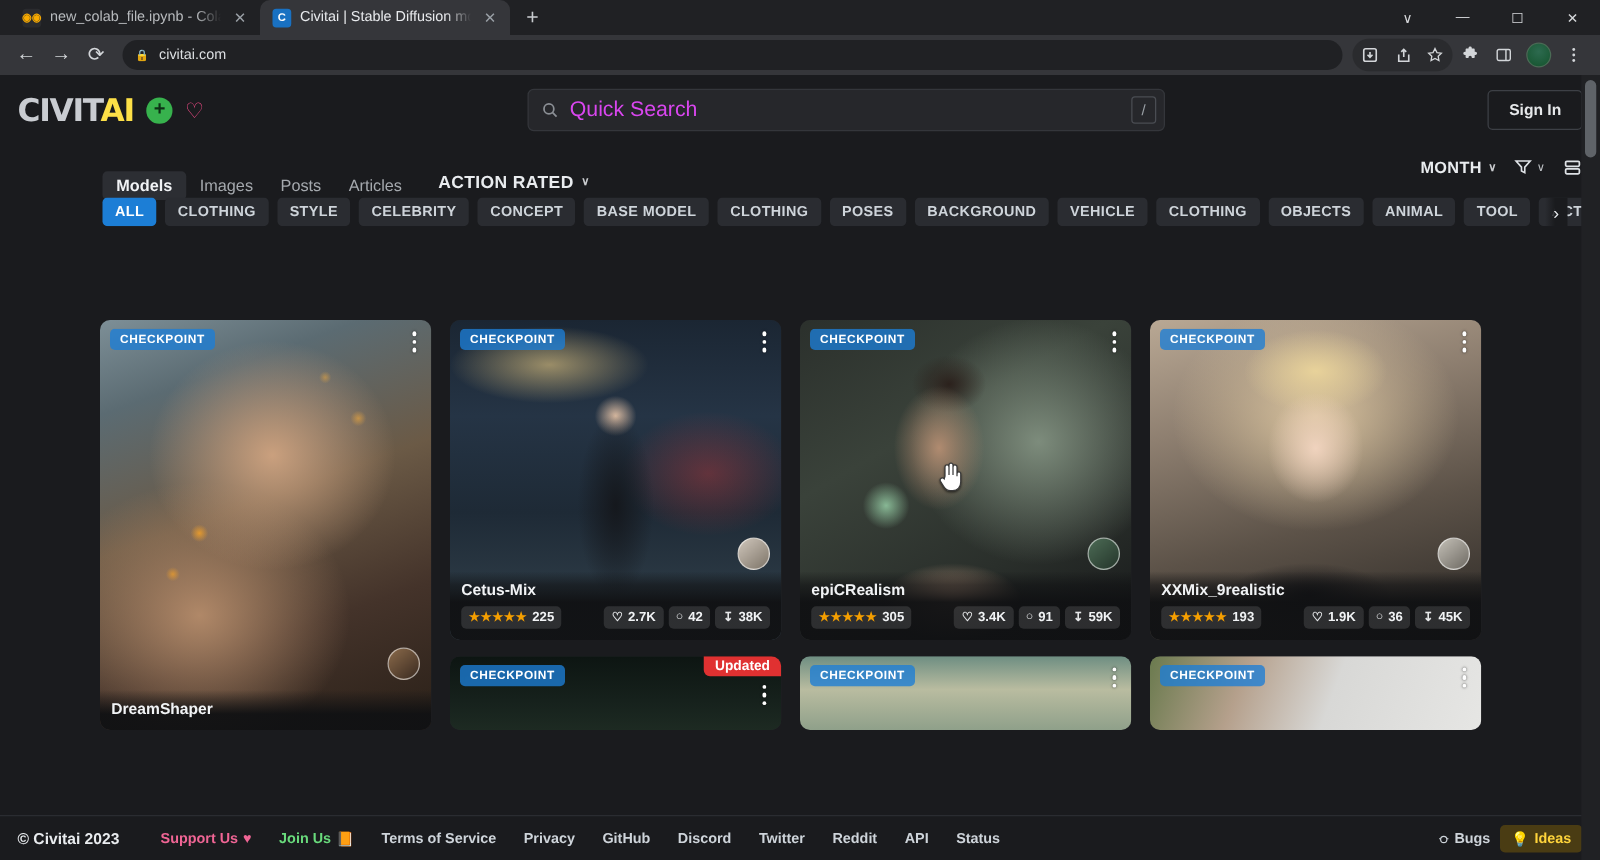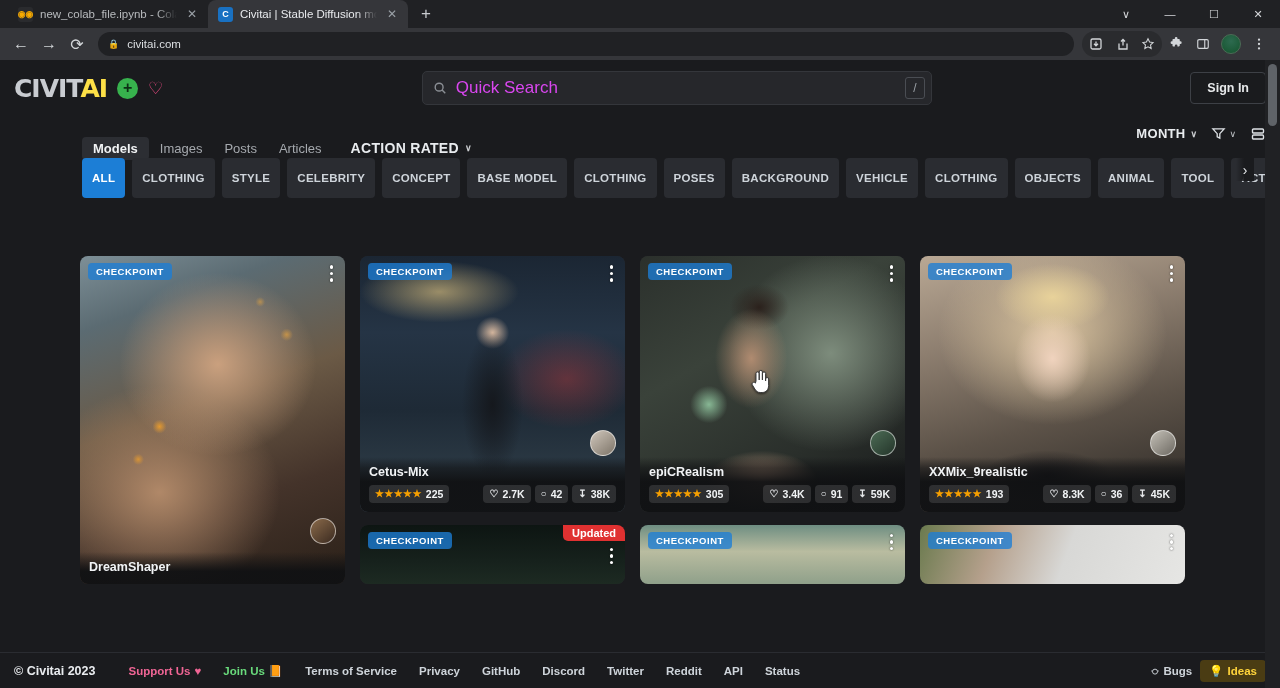--- a/index.html
+++ b/index.html
@@ -121,21 +121,21 @@
     height: 32px; padding: 0 16px; border: 1px solid #3d4046; border-radius: 4px;
     color: #e6e8ea; font-size: 12.5px; font-weight: 600;
     display: flex; align-items: center; background: transparent;
   }
 
   
   .navrow {
     height: 32px; display: flex; align-items: center; padding: 0 14px;
     margin-top: 2px;
   }
-  .navtabs { display: flex; align-items: center; margin-left: 68px; gap: 0; margin-top: 28px; }
+  .navtabs { display: flex; align-items: flex-start; margin-left: 68px; gap: 0; margin-top: 28px; }
   .navtab {
     padding: 4px 11px; font-size: 13px; color: #a5a9ae; border-radius: 4px;
     font-weight: 500;
   }
   .navtab.active { background: #2c2e33; color: #f1f3f5; font-weight: 700; }
   .sortsel {
     margin-left: 18px; display: flex; align-items: center; gap: 6px;
     color: #e9ecef; font-size: 14px; font-weight: 700; letter-spacing: .3px;
   }
   .nav-right {
@@ -146,21 +146,21 @@
   .iconbtn { display: flex; align-items: center; gap: 3px; color: #dee2e6; }
   .chev { font-size: 9px; opacity: .85; }
 
   
   .chiprow {
     display: flex; align-items: center; gap: 7px; padding: 0 14px;
     margin-top: 8px; margin-left: 68px; position: relative;
     white-space: nowrap; overflow: hidden; width: 1198px;
   }
   .chip {
-    height: 40px; padding: 0 10px; border-radius: 4px; background: #2a2c31;
+    height: 23px; padding: 0 10px; border-radius: 4px; background: #2a2c31;
     color: #ced4da; font-size: 11.5px; font-weight: 700; letter-spacing: .3px;
     display: flex; align-items: center; flex: 0 0 auto;
   }
   .chip.active { background: #1c7ed6; color: #fff; }
   .chip-scroll-right {
     position: absolute; right: 12px; top: 0; height: 23px; width: 18px;
     display: flex; align-items: center; justify-content: center;
     color: #e9ecef; font-size: 14px;
     background: linear-gradient(to right, rgba(26,27,30,0), #1a1b1e 45%);
   }
@@ -576,21 +576,21 @@
           <div class="card-info">
             <div class="card-title">XXMix_9realistic</div>
             <div class="stats-row">
               <span class="pill">
                 <span class="stars">★★★★★</span>
                 <span>193</span>
               </span>
               <span class="pill-group">
                 <span class="pill">
                     <span class="mini">♡</span>
-                    <span>8.3K</span>
+                    <span>1.9K</span>
                   </span>
                 <span class="pill">
                     <span class="mini">○</span>
                     <span>36</span>
                   </span>
                 <span class="pill">
                     <span class="mini">↧</span>
                     <span>45K</span>
                   </span>
               </span>

